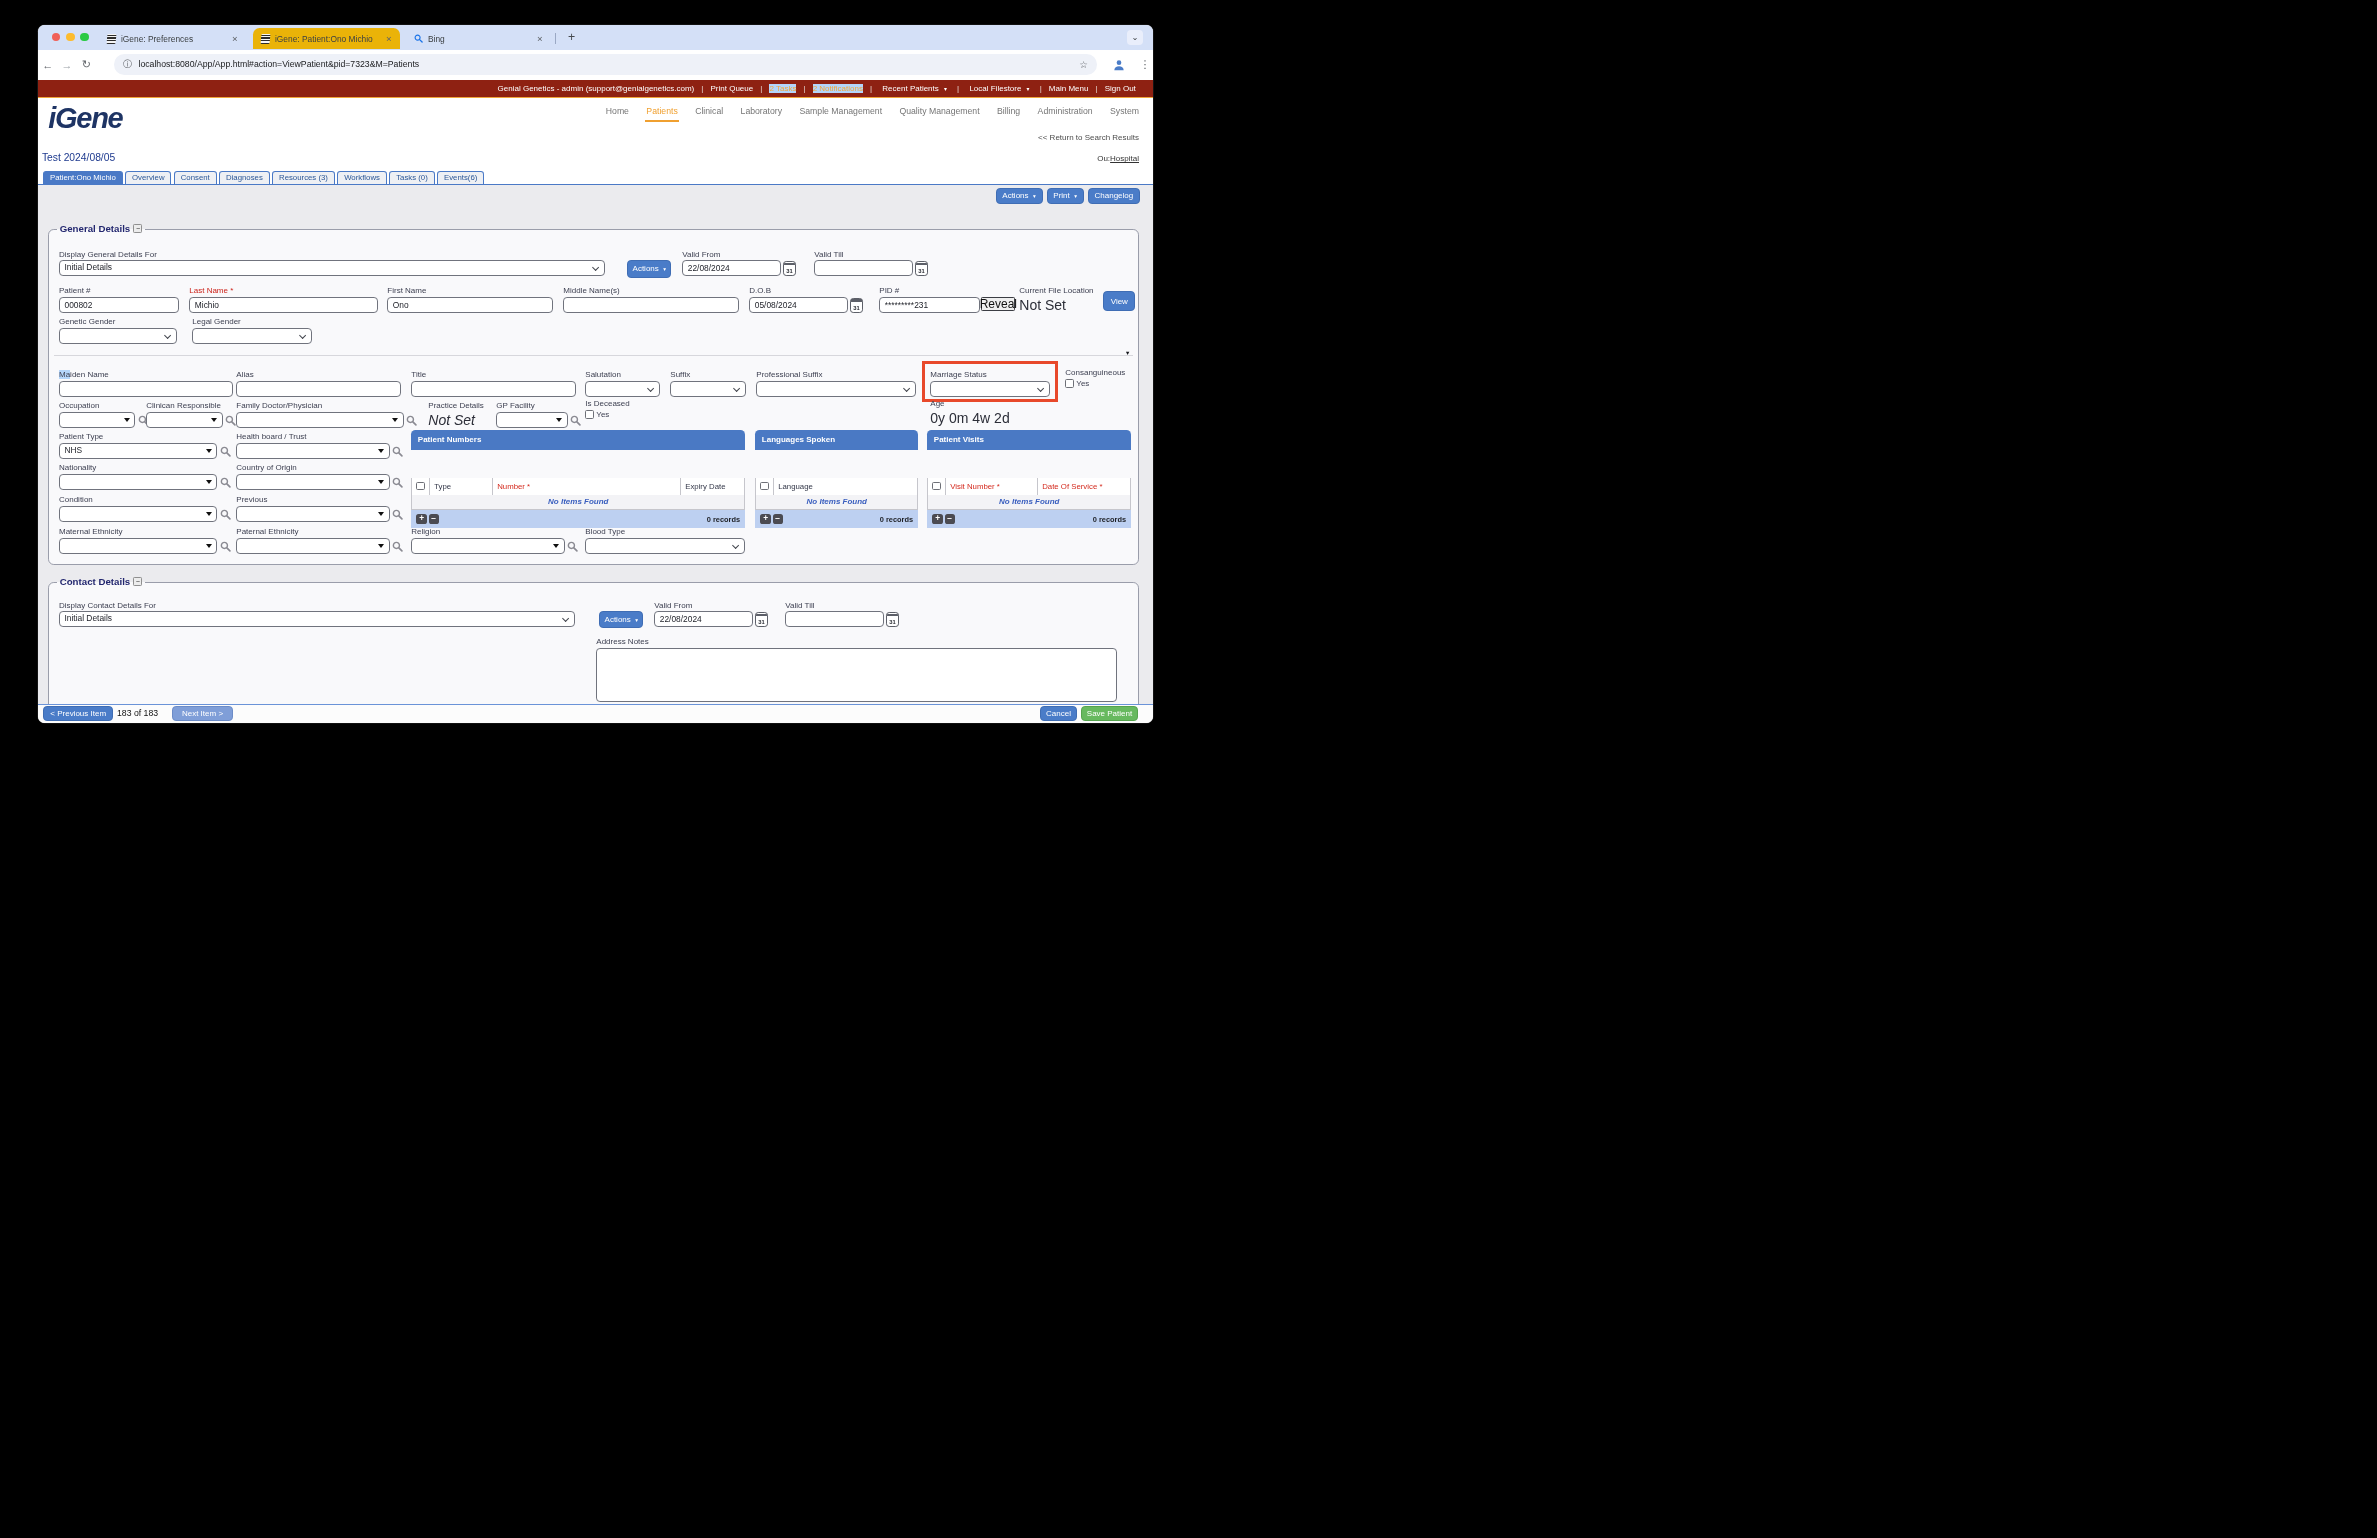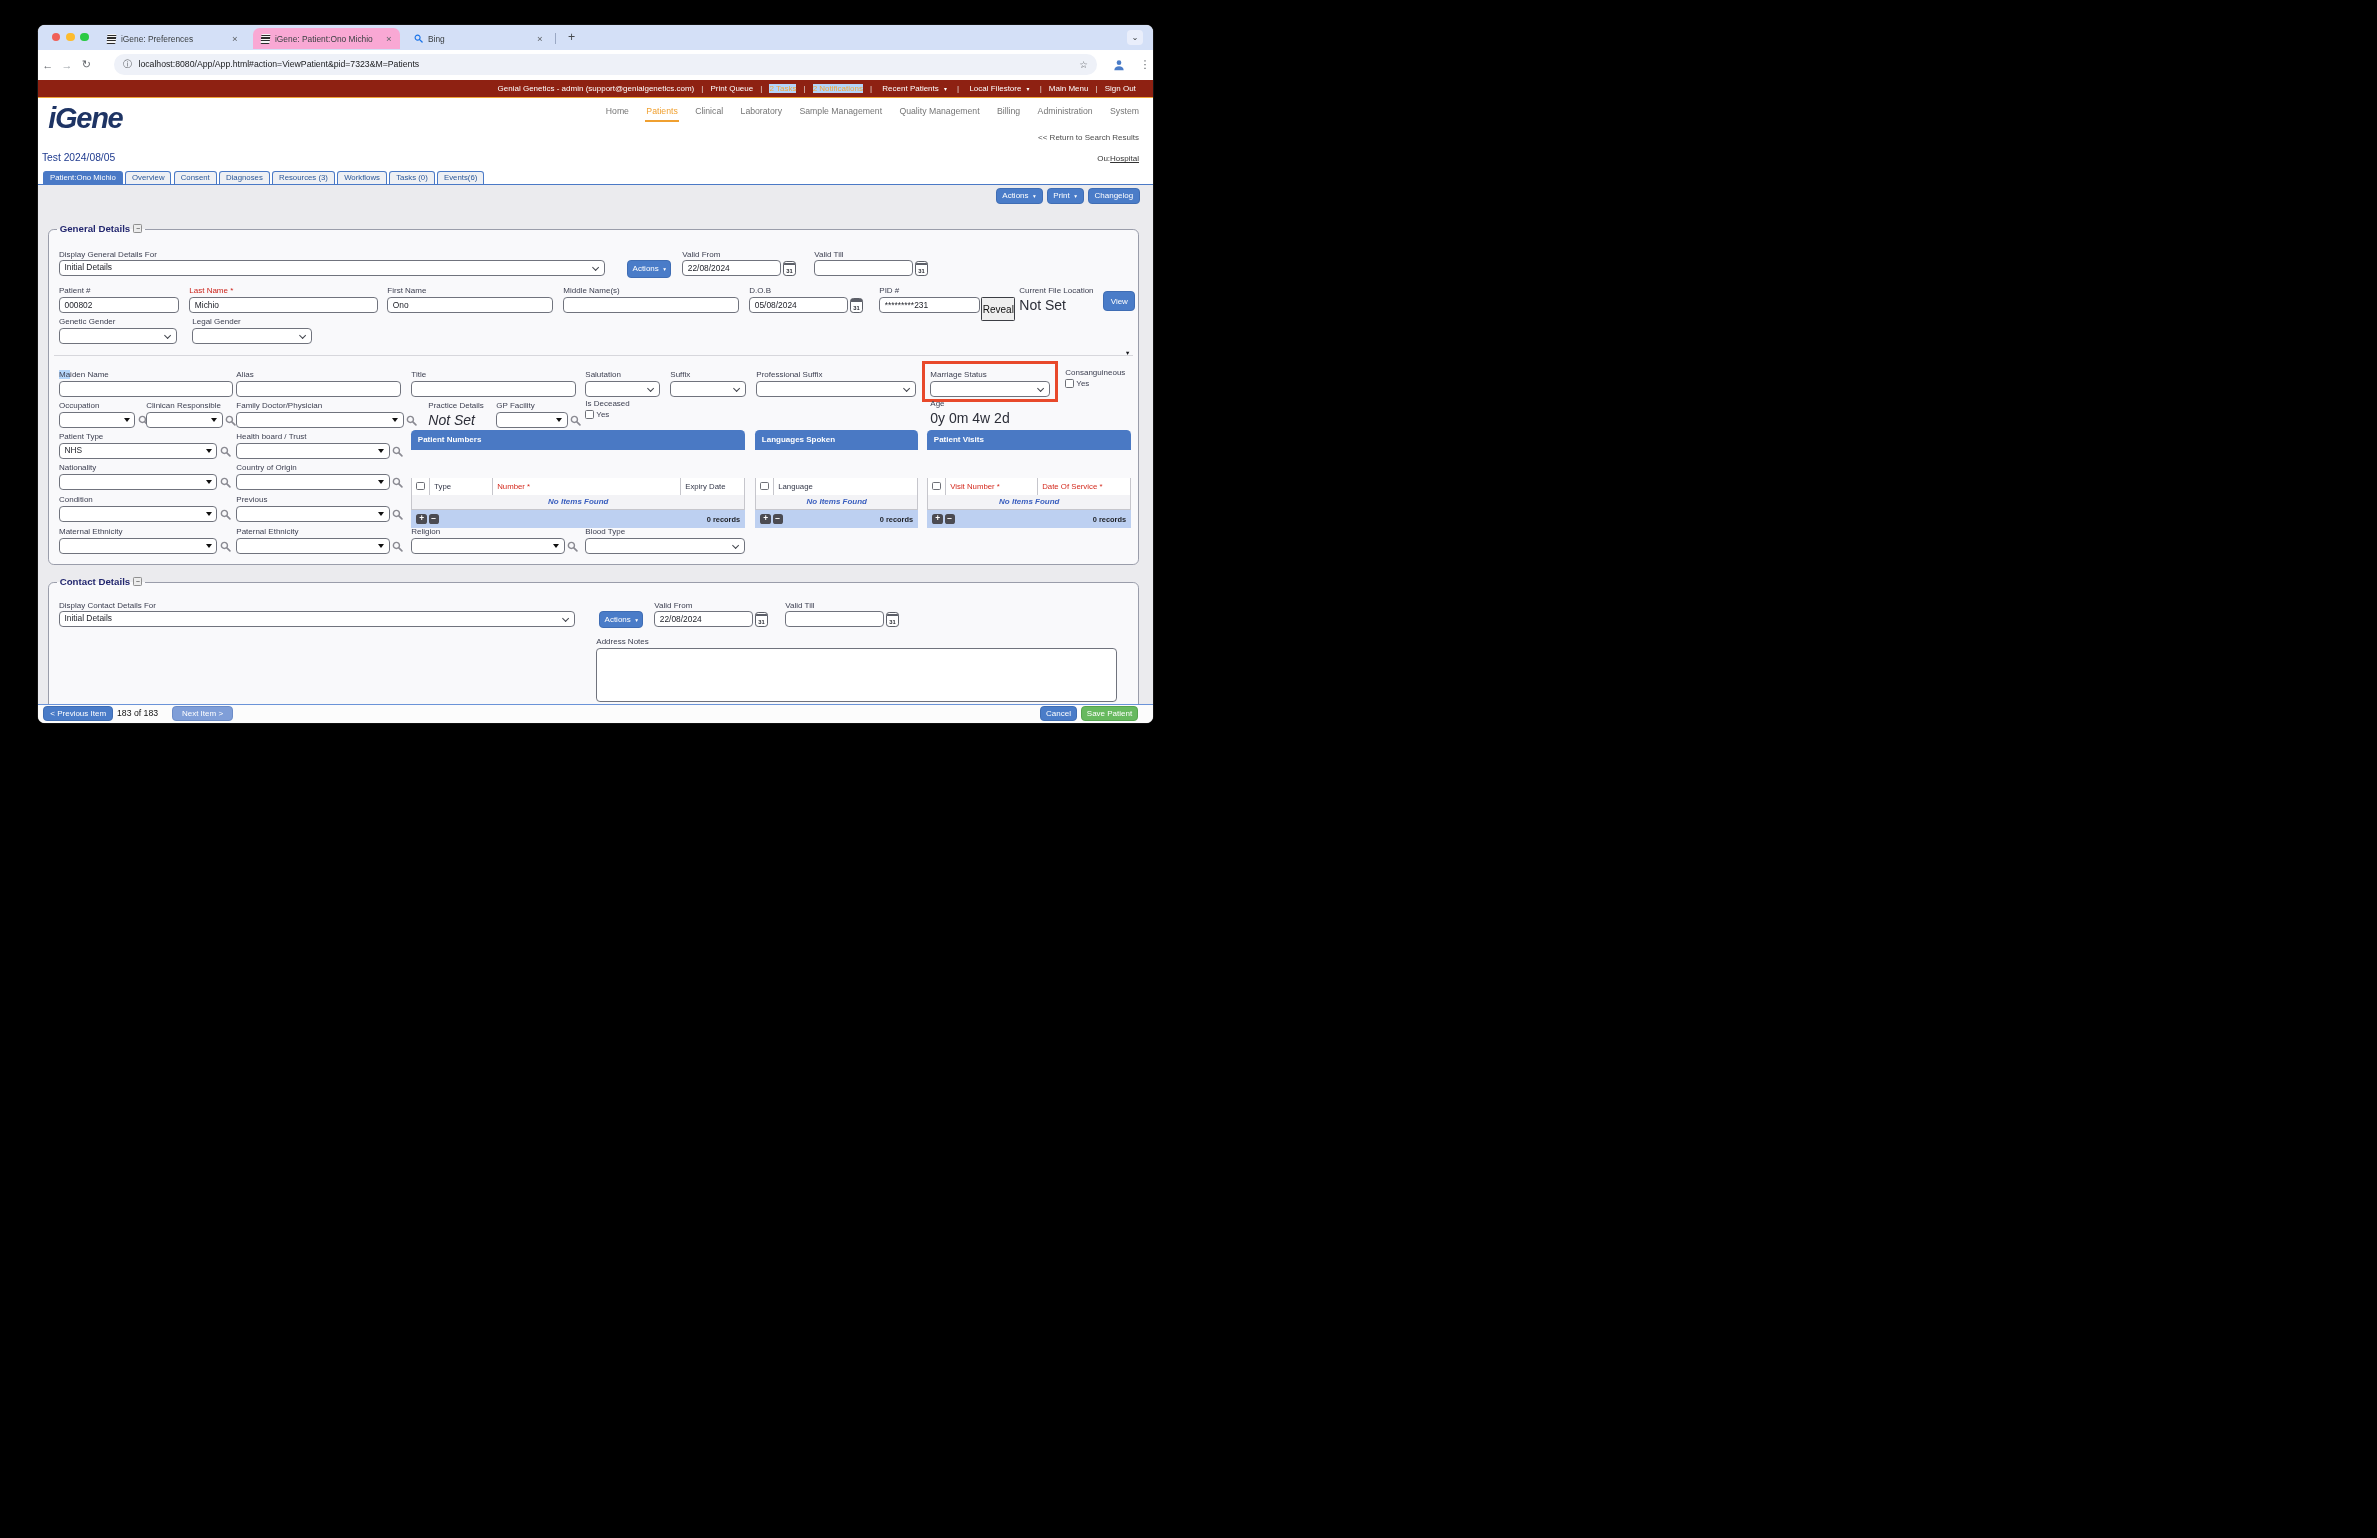--- a/index.html
+++ b/index.html
@@ -6,21 +6,21 @@
   html,body { width:1189px; height:769px; background:#000; font-family:"Liberation Sans",sans-serif; }
   .window { position:absolute; left:38px; top:24.5px; width:1115px; height:698px; background:#fff; border-radius:6.5px; overflow:hidden; box-shadow:0 0 0 0.6px #222; }
 
   
   .tabstrip { position:relative; height:25px; background:#d4e0f7; }
   .lights { position:absolute; left:14px; top:8.4px; display:flex; gap:5.8px; }
   .light { width:8.4px; height:8.4px; border-radius:50%; }
   .light.r{background:#f05f57} .light.y{background:#fdbc2e} .light.g{background:#2aca44}
   .tab { position:absolute; top:3.9px; height:21px; display:flex; align-items:center; padding:0 6.5px 0 7.8px; font-size:8.4px; color:#3c4043; }
   .tab.inactive { border-radius:5.2px; }
-  .tab.active { background:#f9a8d4; border-radius:6.5px 6.5px 0 0; }
+  .tab.active { background:#eab308; border-radius:6.5px 6.5px 0 0; }
   .tab .title { flex:1; overflow:hidden; white-space:nowrap; margin:0 5.2px; }
   .tab .close { font-size:9.7px; color:#5f6368; padding:0 1.9px; }
   .favicon-igene { width:9px; height:9.7px; background:repeating-linear-gradient(0deg,#2c2c2c 0 1.3px,#f5f5f5 1.3px 2.6px); border-radius:1.3px; flex:none; transform:skewX(-6deg); }
   .tabsep { position:absolute; top:8.4px; width:0.6px; height:11.6px; background:#9aa8c4; }
   .newtab { position:absolute; left:525px; top:5.8px; font-size:12.3px; color:#45494e; width:17px; text-align:center; }
   .tabchev-btn { position:absolute; right:10.3px; top:5.2px; width:15.5px; height:15.5px; border-radius:3.9px; background:#e9eefb; color:#3c4043; text-align:center; font-size:8.4px; line-height:14px; }
   .urlrow { position:relative; height:30px; background:#fff; display:flex; align-items:center; }
   .navbtn { font-size:11px; color:#5f6368; width:19.4px; text-align:center; }
   .navbtn.fwd { color:#9aa0a6; }
   .urlpill { position:absolute; left:76px; top:4.5px; width:983px; height:20.7px; background:#eef1f8; border-radius:10.3px; display:flex; align-items:center; padding:0 9px; }
@@ -81,21 +81,21 @@
   .cal { flex:none; width:13.6px; height:15px; border:1.3px solid #5c5f68; border-radius:3.2px; background:#fff; position:relative; }
   .cal::before { content:""; position:absolute; left:0.6px; right:0.6px; top:0.6px; height:2.6px; background:#5c5f68; border-radius:0.6px; }
   .cal31 { position:absolute; left:0; right:0; bottom:0.6px; text-align:center; font-size:5.8px; font-weight:bold; color:#2a2c33; }
   .cbx { width:8.4px; height:8.4px; border:1px solid #6e7077; border-radius:1.6px; background:#fff; flex:none; }
   .cbrow { display:flex; align-items:center; gap:2.6px; font-size:8px; color:#3e4152; }
   .static-val { font-size:14px; color:#2c2e38;text-align:right; }
   .italic { font-style:italic; }
   .divider { position:absolute; left:5.2px; right:5.2px; height:0.6px; background:#d7d7dc; }
   .sortarrow { position:absolute; font-size:5.8px; color:#15171c; }
   .annot { position:absolute; border:3.2px solid #e8492b; pointer-events:none; }
-  .revealbtn { position:absolute; height:24px; background:#efefef; border:1.3px solid #3c3e44; border-radius:1.3px; font-size:10px; color:#111; display:flex; align-items:center; justify-content:center; }
+  .revealbtn { position:absolute; height:14px; background:#efefef; border:1.3px solid #3c3e44; border-radius:1.3px; font-size:12px; color:#111; display:flex; align-items:center; justify-content:center; }
 
   .dtable { position:absolute; font-size:7.8px; }
   .dt-head { height:19.4px; background:#4a79c4; border-radius:4.5px 4.5px 0 0; color:#fff; font-weight:bold; font-size:8px; display:flex; align-items:center; padding-left:6.5px; }
   .dt-cols { display:flex; height:17px; background:#fff; border-left:0.6px solid #c6c6cc; border-right:0.6px solid #c6c6cc; font-weight:normal; color:#333748;margin-top:28px; }
   .dt-col { border-right:0.6px solid #c6c6cc; display:flex; align-items:center; padding:0 4.5px; }
   .dt-col:last-child { border-right:none; }
   .dt-col.cbcol { width:17.4px; justify-content:center; padding:0; }
   .dt-col.rq { color:#d42a1e; }
   .dt-empty { height:15.5px; background:#f3f3f6; border:0.6px solid #c6c6cc; border-top:none; display:flex; align-items:center; justify-content:center; color:#3a5fbf; font-weight:bold; font-style:italic; font-size:8px; }
   .dt-foot { height:18px; background:#bdd0f1; display:flex; align-items:center; padding:0 5.2px; font-size:7.4px; font-weight:bold; color:#1d1f24; }

